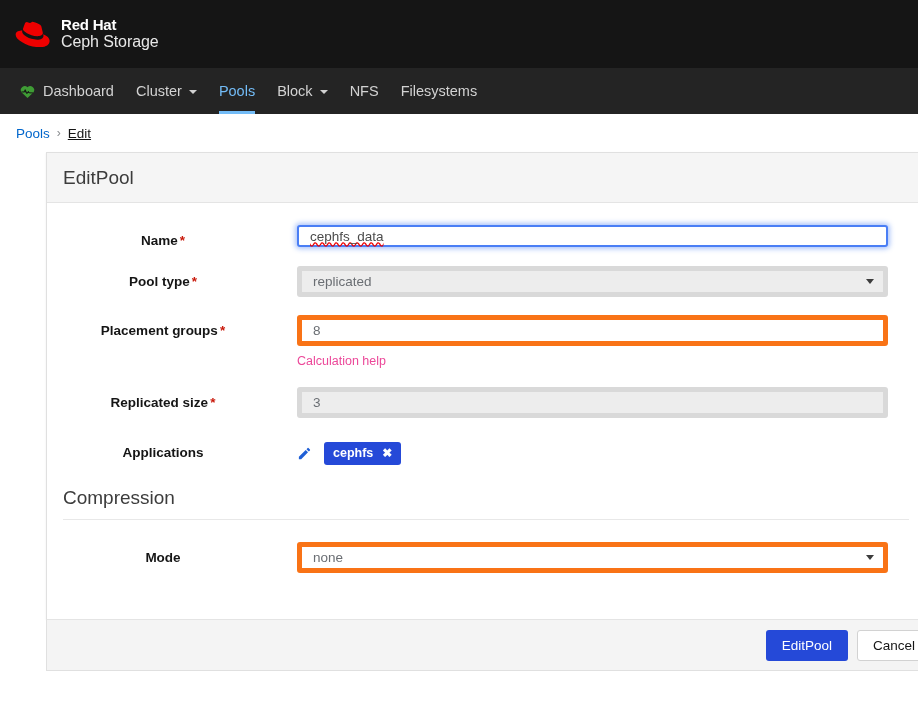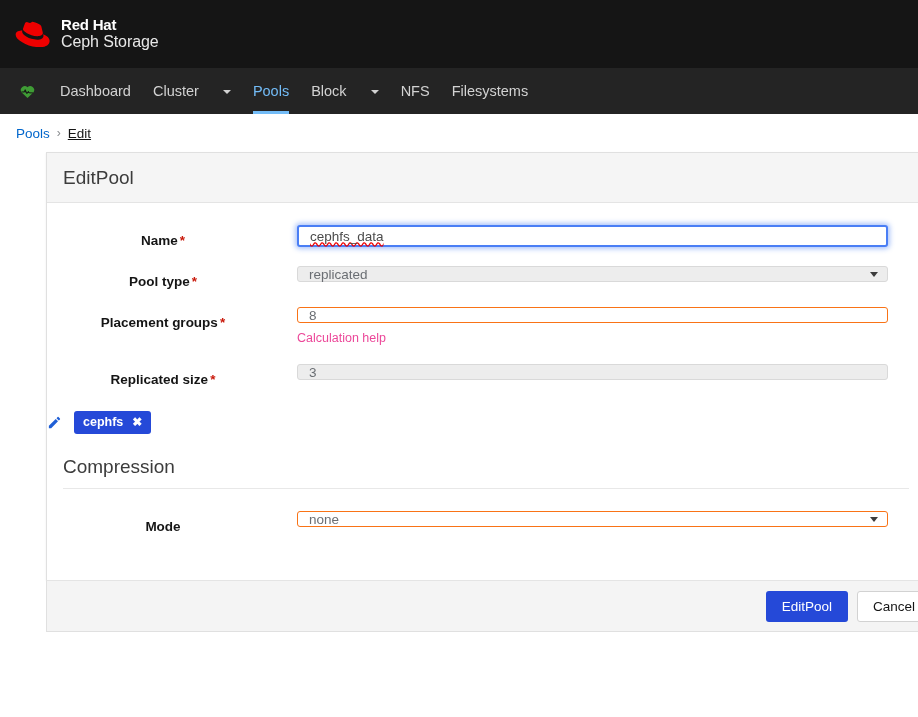--- a/index.html
+++ b/index.html
@@ -28,21 +28,21 @@
   
   .navbar {
     height: 46px;
     background: #242424;
     display: flex;
     align-items: stretch;
     padding-left: 8px;
     font-size: 14.5px;
   }
   .nav-item {
-    display: flex; align-items: center; gap: 22px;
+    display: flex; align-items: center; gap: 5px;
     padding: 16px 11px;
     color: #d2d2d2;
     cursor: pointer;
     position: relative;
     white-space: nowrap;
   }
   .nav-item.active { color: #73bcf7; }
   .nav-item.active::after {
     content: "";
     position: absolute;
@@ -106,22 +106,22 @@
     font-size: 13.5px;
     font-weight: bold;
     color: #151515;
     flex: 0 0 250px;
   }
   .req { color: #c9190b; font-weight: bold; margin-left: 2px; }
   .form-field { flex: 1 1 auto; max-width: 591px; }
 
   .ctl {
     width: 100%;
-    height: 16px;
-    border: 1px solid #f97316;
+    height: 31px;
+    border: 5px solid #f97316;
     border-radius: 3px;
     font-size: 13.5px;
     color: #6a6e73;
     font-family: "Liberation Sans", sans-serif;
     padding: 0 11px;
     background: #ffffff;
     display: flex;
     align-items: center;
   }
   .ctl.focused {
@@ -313,20 +313,23 @@
           <span>Replicated size</span><span class="req">*</span>
         </div>
         <div class="form-field">
           <div class="ctl disabled">
             <span>3</span>
           </div>
         </div>
       </div>
 
       <div class="form-row" style="margin-bottom:6px;">
+        <div class="form-label" style="padding-top:9px;">
+          <span>Applications</span>
+        </div>
         <div class="form-field apps-field">
           <span>
             <svg class="pencil-icon" viewBox="0 0 24 24" xmlns="http://www.w3.org/2000/svg">
               <path fill="#1f5fd6" d="M3 17.3V21h3.7L17.6 10.1l-3.7-3.7zM20.7 7a1 1 0 0 0 0-1.4l-2.3-2.3a1 1 0 0 0-1.4 0l-1.8 1.8 3.7 3.7z"></path>
             </svg>
           </span>
           <span class="app-badge">
             <span>cephfs</span>
             <span class="badge-x">✖</span>
           </span>

